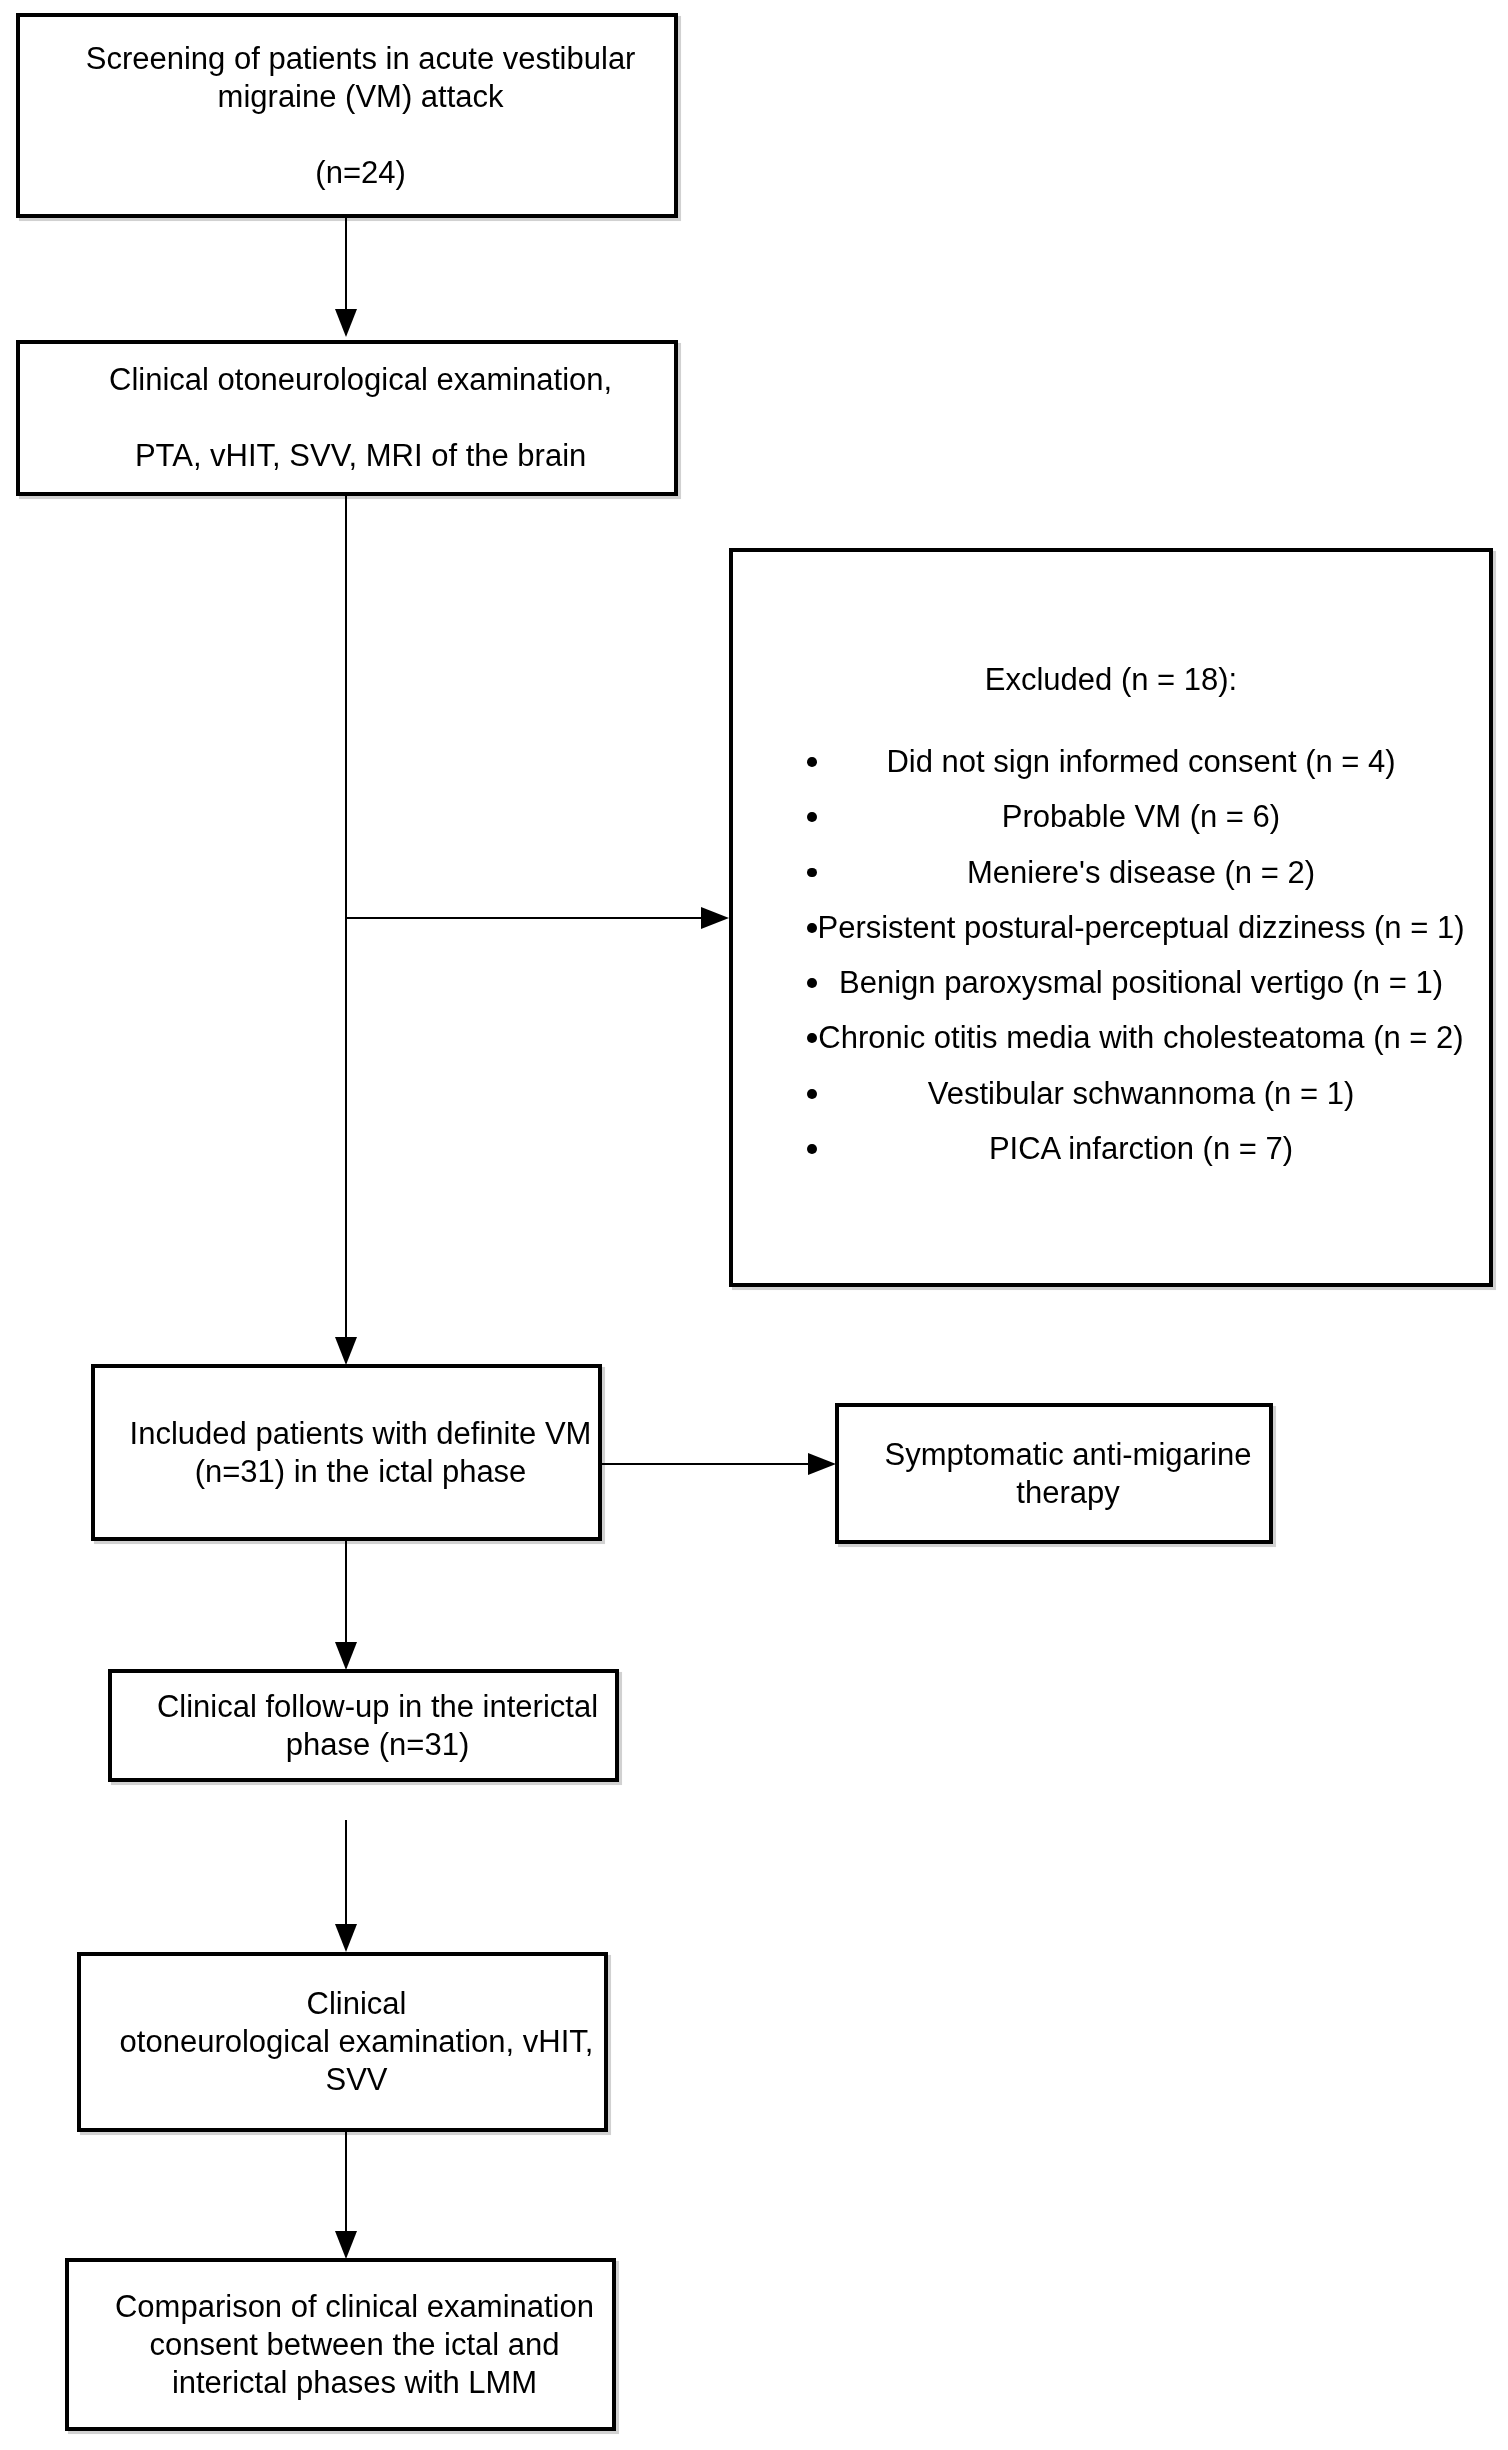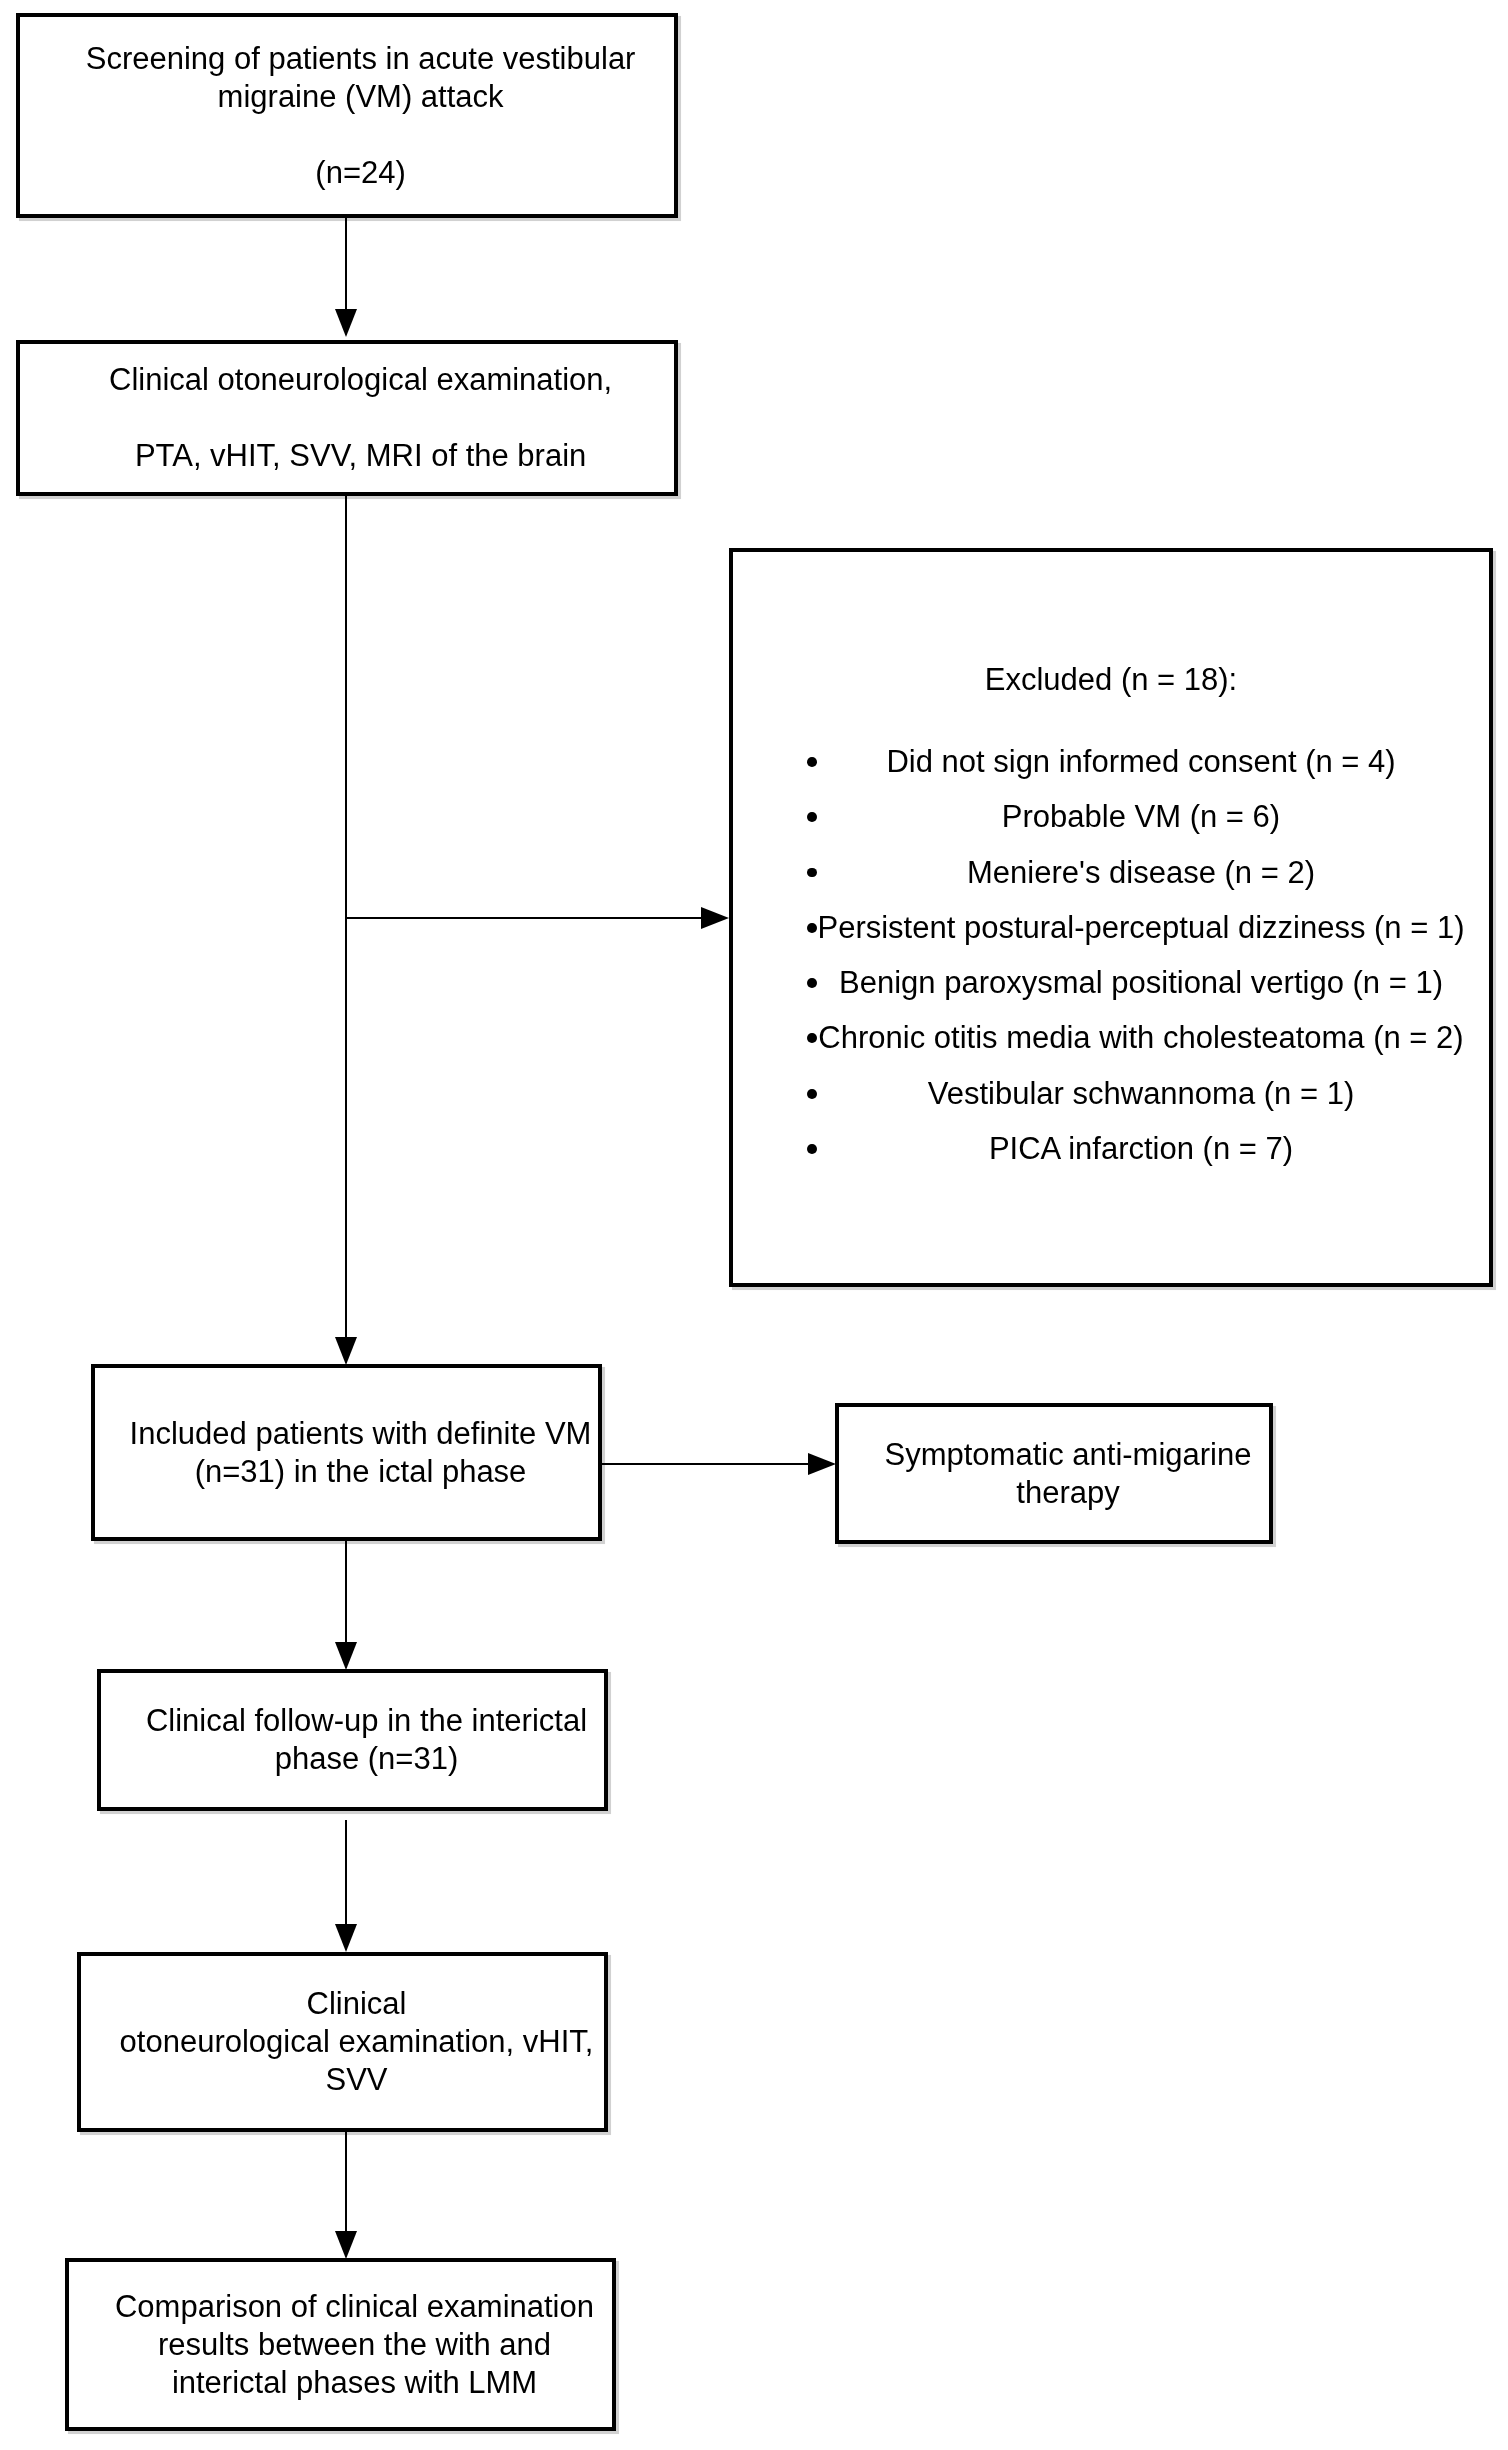--- a/index.html
+++ b/index.html
@@ -31,21 +31,21 @@
 
   .box-screening   { left: 15.6px;   top: 13.2px;   width: 662px; height: 205px; }
   .box-exam        { left: 15.6px;   top: 340px;  width: 662px; height: 156px; align-items: flex-end; }
   .box-excluded    {
     left: 729px; top: 548px; width: 764px; height: 739px;
     display: block; text-align: center;
     padding: 109px 23px 0 23px;
   }
   .box-included    { left: 91px;  top: 1364px; width: 511px;  height: 177px; }
   .box-therapy     { left: 835px; top: 1403px; width: 438px;  height: 141px; }
-  .box-followup    { left: 97px;  top: 1669px; width: 511px;  height: 142px; }
+  .box-followup    { left: 108px;  top: 1669px; width: 511px;  height: 113px; }
   .box-interictal  { left: 77px;  top: 1952px; width: 531px;  height: 180px; }
   .box-comparison  { left: 65px;  top: 2258px; width: 551px;  height: 173px; }
 
   .excl-title { line-height: 38px; }
   .excl-list  { list-style: none; margin: 44px 0 0 0; padding: 0 0 0 60px; }
   .excl-item  { position: relative; line-height: 38px; margin-bottom: 17.3px; text-align: center; }
   .dot {
     position: absolute; left: -8.6px; top: 14px;
     width: 9.8px; height: 9.8px; border-radius: 50%;
     background: #000000; display: block;
@@ -148,18 +148,18 @@
     <div class="line">Clinical</div>
     <div class="line">otoneurological examination, vHIT,</div>
     <div class="line">SVV</div>
   </div>
 
   <div class="vline c-v5"></div>
   <div class="ah-down h-v5"></div>
 
   <div class="fbox box-comparison">
     <div class="line">Comparison of clinical examination</div>
-    <div class="line">results between the with and</div>
+    <div class="line">consent between the ictal and</div>
     <div class="line">interictal phases with LMM</div>
   </div>
 
 </div>
 
 
 </body></html>

